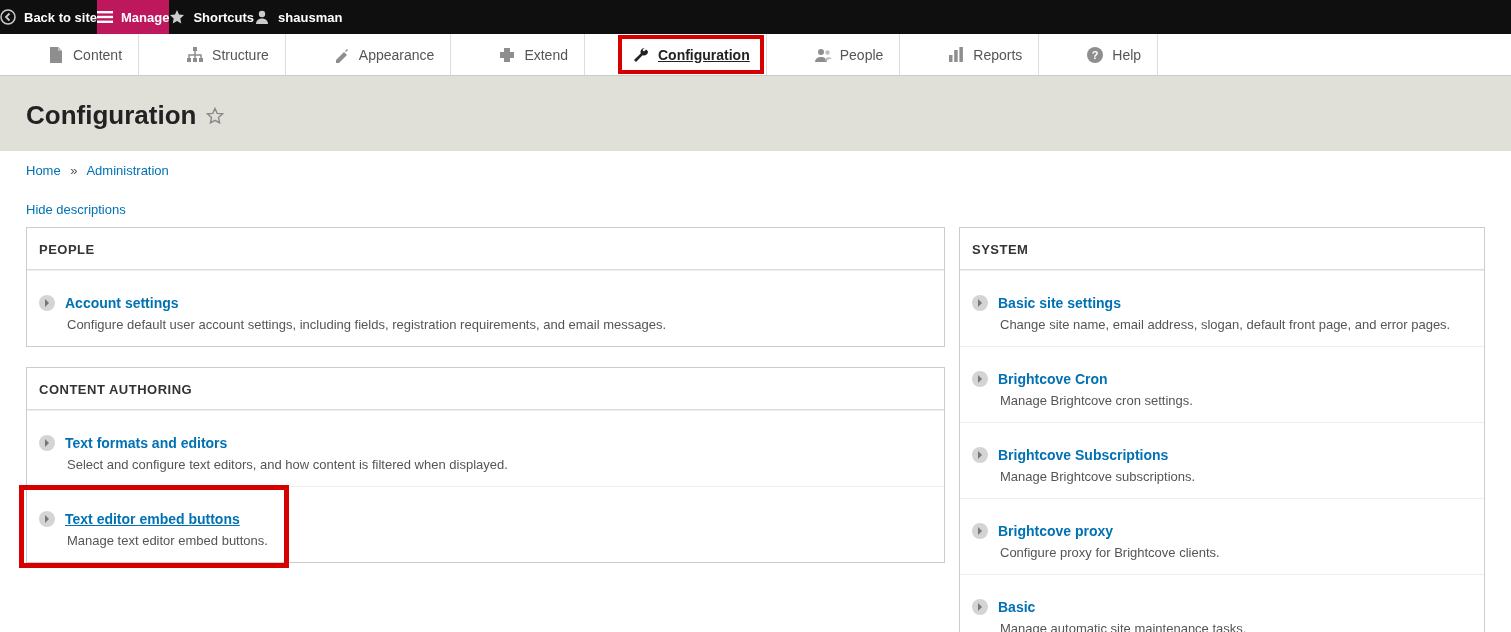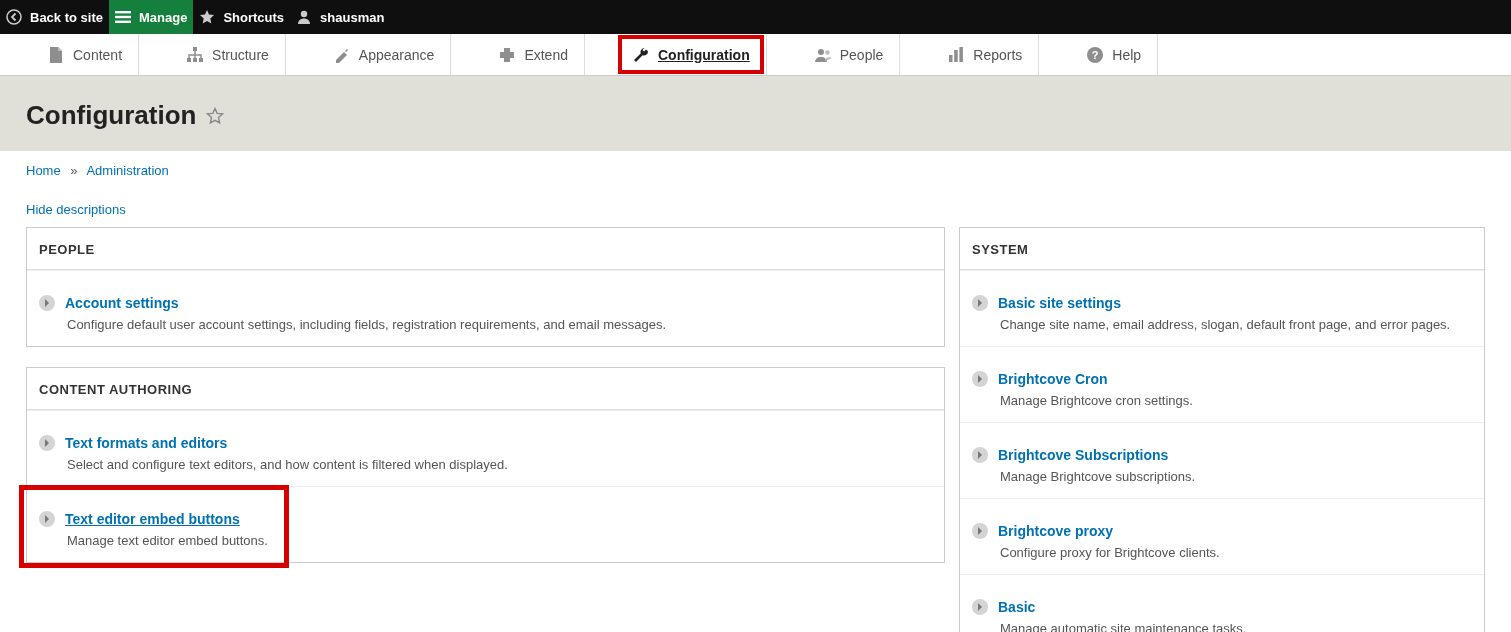--- a/index.html
+++ b/index.html
@@ -13,28 +13,28 @@
   
   .toolbar-top {
     background: #0f0f0f;
     height: 34px;
     display: flex;
     align-items: stretch;
   }
   .toolbar-top .tb-item {
     display: flex;
     align-items: center;
-    padding: 0 6px;
+    padding: 0 0;
     color: #fff;
     font-weight: bold;
     cursor: pointer;
     gap: 8px;
   }
   .toolbar-top .tb-item.active {
-    background: #15803d;
+    background: #be185d;
   }
   .tb-icon { width: 16px; height: 16px; fill: #ccc; display:inline-block;}
   .tb-icon-white { fill: #fff; }
 
   
   .admin-menu {
     background: #fff;
     border-bottom: 1px solid #ccc;
     height: 42px;
     display: flex;

